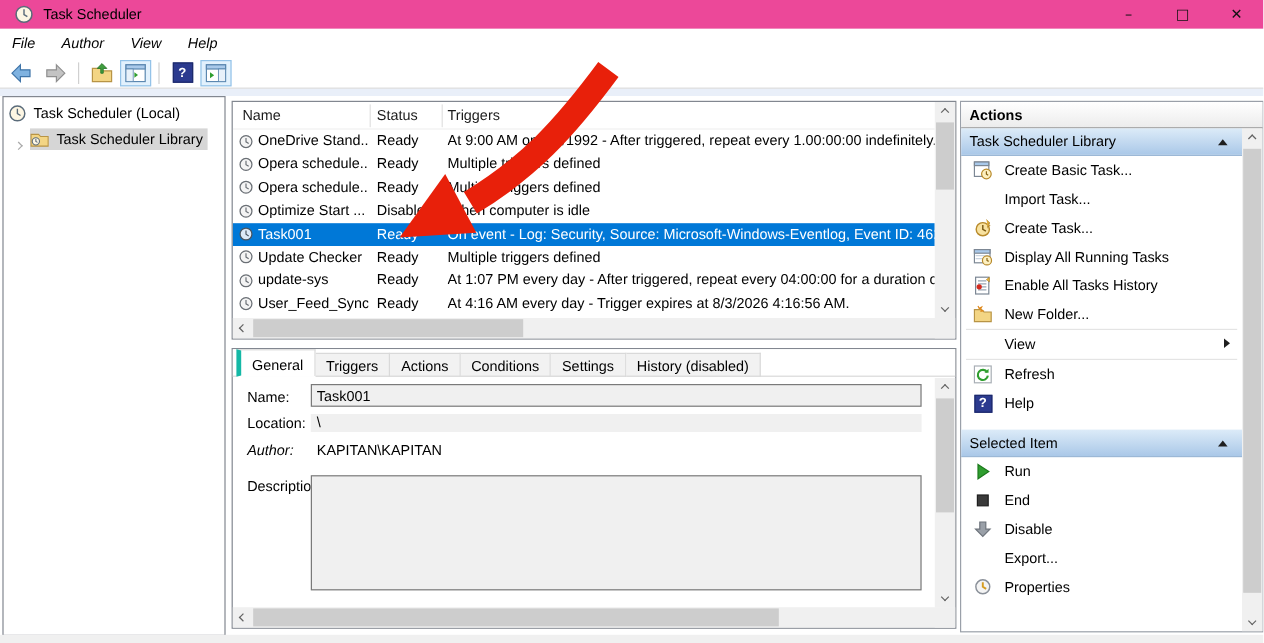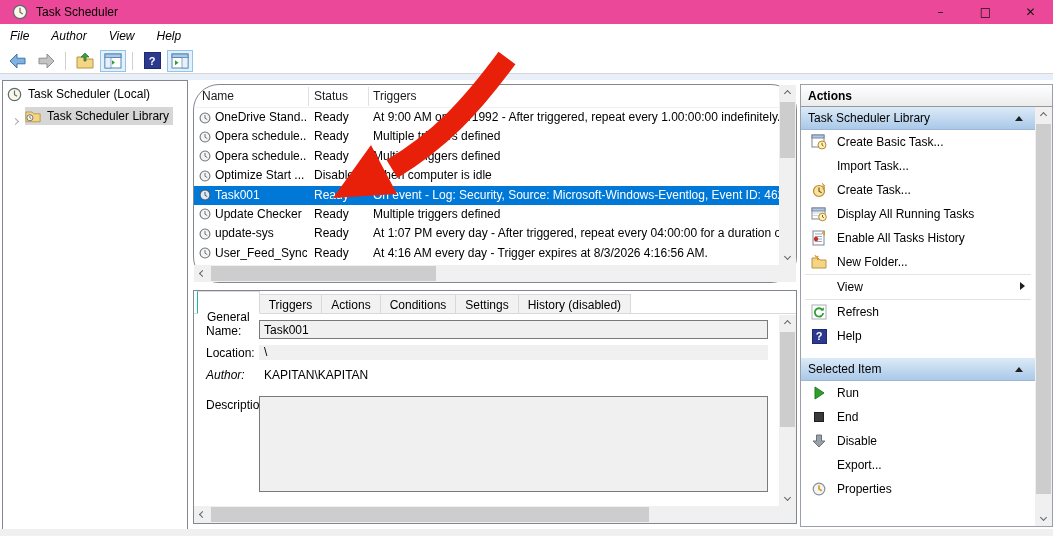--- a/index.html
+++ b/index.html
@@ -22,21 +22,21 @@
   .toolbar { position:absolute; left:0; top:48px; width:1053px; height:26px; background:#fff; border-bottom:1px solid #d7d7d7; display:flex; align-items:center; padding-left:4px; }
   .tb-sep { width:1px; height:18px; background:#d0d0d0; margin:0 5px; }
   .tb-btn { width:26px; height:22px; display:flex; align-items:center; justify-content:center; margin:0 1px; }
   .tb-btn.boxed { background:#e2f1fd; border:1px solid #94c3e8; }
   .blue-strip { position:absolute; left:0; top:74px; width:1053px; height:6px; background:#e9eff9; }
   .bottom-strip { position:absolute; left:0; top:529px; width:1053px; height:7px; background:#f0f0f0; }
 
   
   .pane { position:absolute; background:#fff; border:1px solid #828790; }
   .tree-pane  { left:2px;   top:80px; width:186px; height:450px; }
-  .list-pane  { left:193px; top:84px; width:604px; height:199px;border-radius:26px; }
+  .list-pane  { left:193px; top:84px; width:604px; height:199px; }
   .form-pane  { left:193px; top:290px; width:604px; height:234px; }
   .actions-pane { left:800px; top:84px; width:253px; height:443px; border:1px solid #9aa0a9; }
 
   
   .tree-root { position:absolute; left:4px; top:6px; height:18px; display:flex; align-items:flex-start; }
   .tree-root .lbl { margin-left:6px; }
   .tree-child { position:absolute; left:22px; top:26px; height:18px; display:flex; align-items:center; background:#d6d6d6; padding:0 4px 0 0; }
   .tree-child .lbl { margin-left:6px; }
   .expander { margin:0 4px 0 2px; }
   .chv { display:inline-block; width:5px; height:5px; border-right:1.4px solid #636363; border-bottom:1.4px solid #636363; }
@@ -67,21 +67,21 @@
   .sb-btn { position:absolute; width:17px; height:17px; display:flex; align-items:center; justify-content:center; }
   .sb-thumb { position:absolute; background:#cdcdcd; }
   .list-sbv { right:0; top:0; bottom:17px; }
   .list-sbh { left:0; bottom:0; right:0; }
   .corner { position:absolute; right:0; bottom:0; width:17px; height:17px; background:#f0f0f0; }
 
   
   .tabbar { position:absolute; left:0; top:0; right:0; height:23px; border-bottom:1px solid #d9d9d9; background:#fff; display:flex; padding-left:3px; }
   .tab { position:relative; margin-top:3px; height:20px; padding:3px 9px 0 9px; border:1px solid #d9d9d9; border-left:none; background:#f2f2f2; font-size:12px; }
   .tab:first-child { border-left:1px solid #d9d9d9; }
-  .tab.active { margin-top:0; height:23px; padding-top:18px; background:#fff; border-left:1px solid #14b8a6; border-bottom:1px solid #fff; z-index:2; }
+  .tab.active { margin-top:0; height:23px; padding-top:5px; background:#fff; border-left:4px solid #14b8a6; border-bottom:1px solid #fff; z-index:2; }
   .fld-label { position:absolute; left:12px; font-size:12px; }
   .name-input { position:absolute; left:65px; top:29px; width:509px; height:19px; background:#f0f0f0; border:1px solid #7a7a7a; font-family:inherit; font-size:12px; padding:0 4px; color:#000; }
   .loc-strip { position:absolute; left:65px; top:54px; width:509px; height:15px; background:#f0f0f0; padding:0 5px; line-height:15px; }
   .author-val { position:absolute; left:70px; top:77px; }
   .desc-box { position:absolute; left:65px; top:105px; width:509px; height:96px; background:#f0f0f0; border:1px solid #7a7a7a; resize:none; font-family:inherit; }
   .form-sbv { right:0; top:24px; bottom:17px; }
   .form-sbh { left:0; bottom:0; right:0; }
 
   
   .ap-header { position:absolute; left:0; top:0; right:0; height:22px; background:linear-gradient(#ffffff,#ececec); border-bottom:1px solid #989898; font-weight:bold; padding:4px 0 0 7px; }

